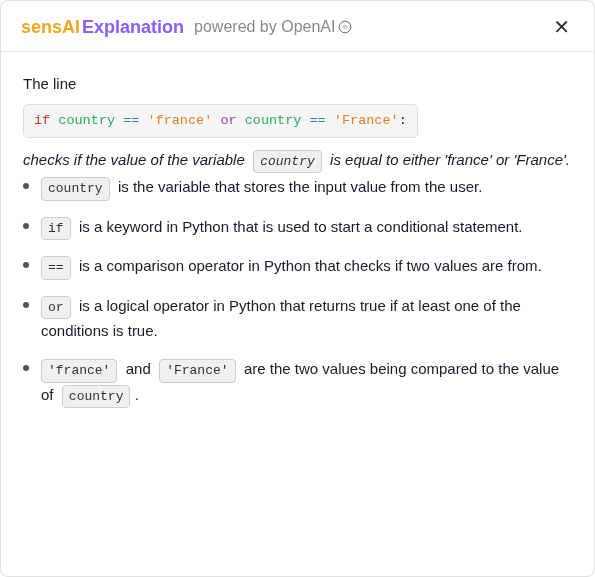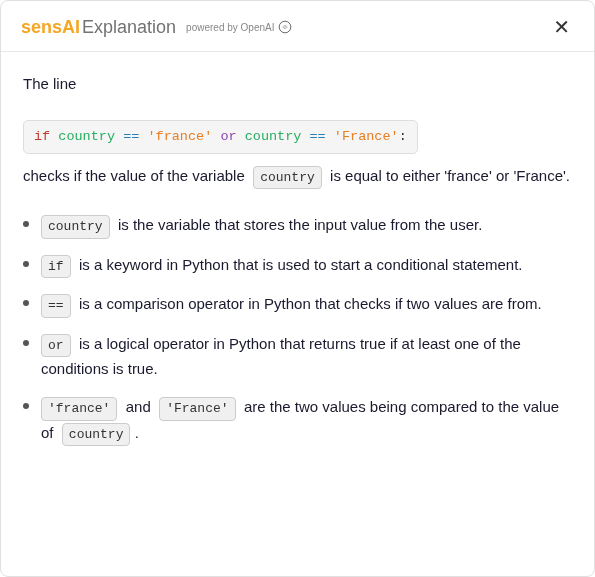--- a/index.html
+++ b/index.html
@@ -38,26 +38,26 @@
     .brand-sens {
       color: #f5a623;
       font-weight: 800;
     }
     .brand-ai {
       color: #f5a623;
       font-weight: 800;
       text-align: center;
     }
     .brand-explanation {
-      color: #737373;
-      font-weight: 400;
+      color: #8b5cf6;
+      font-weight: 700;
       margin-left: 2px;
     }
     .powered-by {
-      font-size: 10px;
+      font-size: 16px;
       color: #888;
       font-weight: 400;
       margin-left: 10px;
       display: flex;
       align-items: center;
       gap: 3px;
     }
     .openai-logo {
       display: inline-block;
       width: 14px;
@@ -75,21 +75,21 @@
       border-radius: 4px;
     }
     .content {
       padding: 20px 22px 20px 22px;
       flex: 1;
       line-height: 1.6;
     }
     .intro-line {
       font-size: 15px;
       color: #1a1a2e;
-      margin-bottom: 24px;
+      margin-bottom: 8px;
     }
     .code-block {
       display: inline-flex;
       align-items: center;
       background: #f5f5f5;
       border: 1px solid #ddd;
       border-radius: 5px;
       padding: 5px 10px;
       font-family: 'Courier New', Courier, monospace;
       font-size: 13.5px;
@@ -104,22 +104,23 @@
       border-radius: 4px;
       padding: 1px 6px;
       font-family: 'Courier New', Courier, monospace;
       font-size: 13px;
       color: #333;
       line-height: 1.5;
     }
     .desc-text {
       font-size: 15px;
       color: #1a1a2e;
-      margin-bottom: 24px;
+      margin-bottom: 2px;
       line-height: 1.6;
+      font-style: italic;
     }
     .bullet-list {
       list-style: none;
       padding: 0;
       margin: 0;
     }
     .bullet-list li {
       display: flex;
       align-items: flex-start;
       margin-bottom: 14px;

